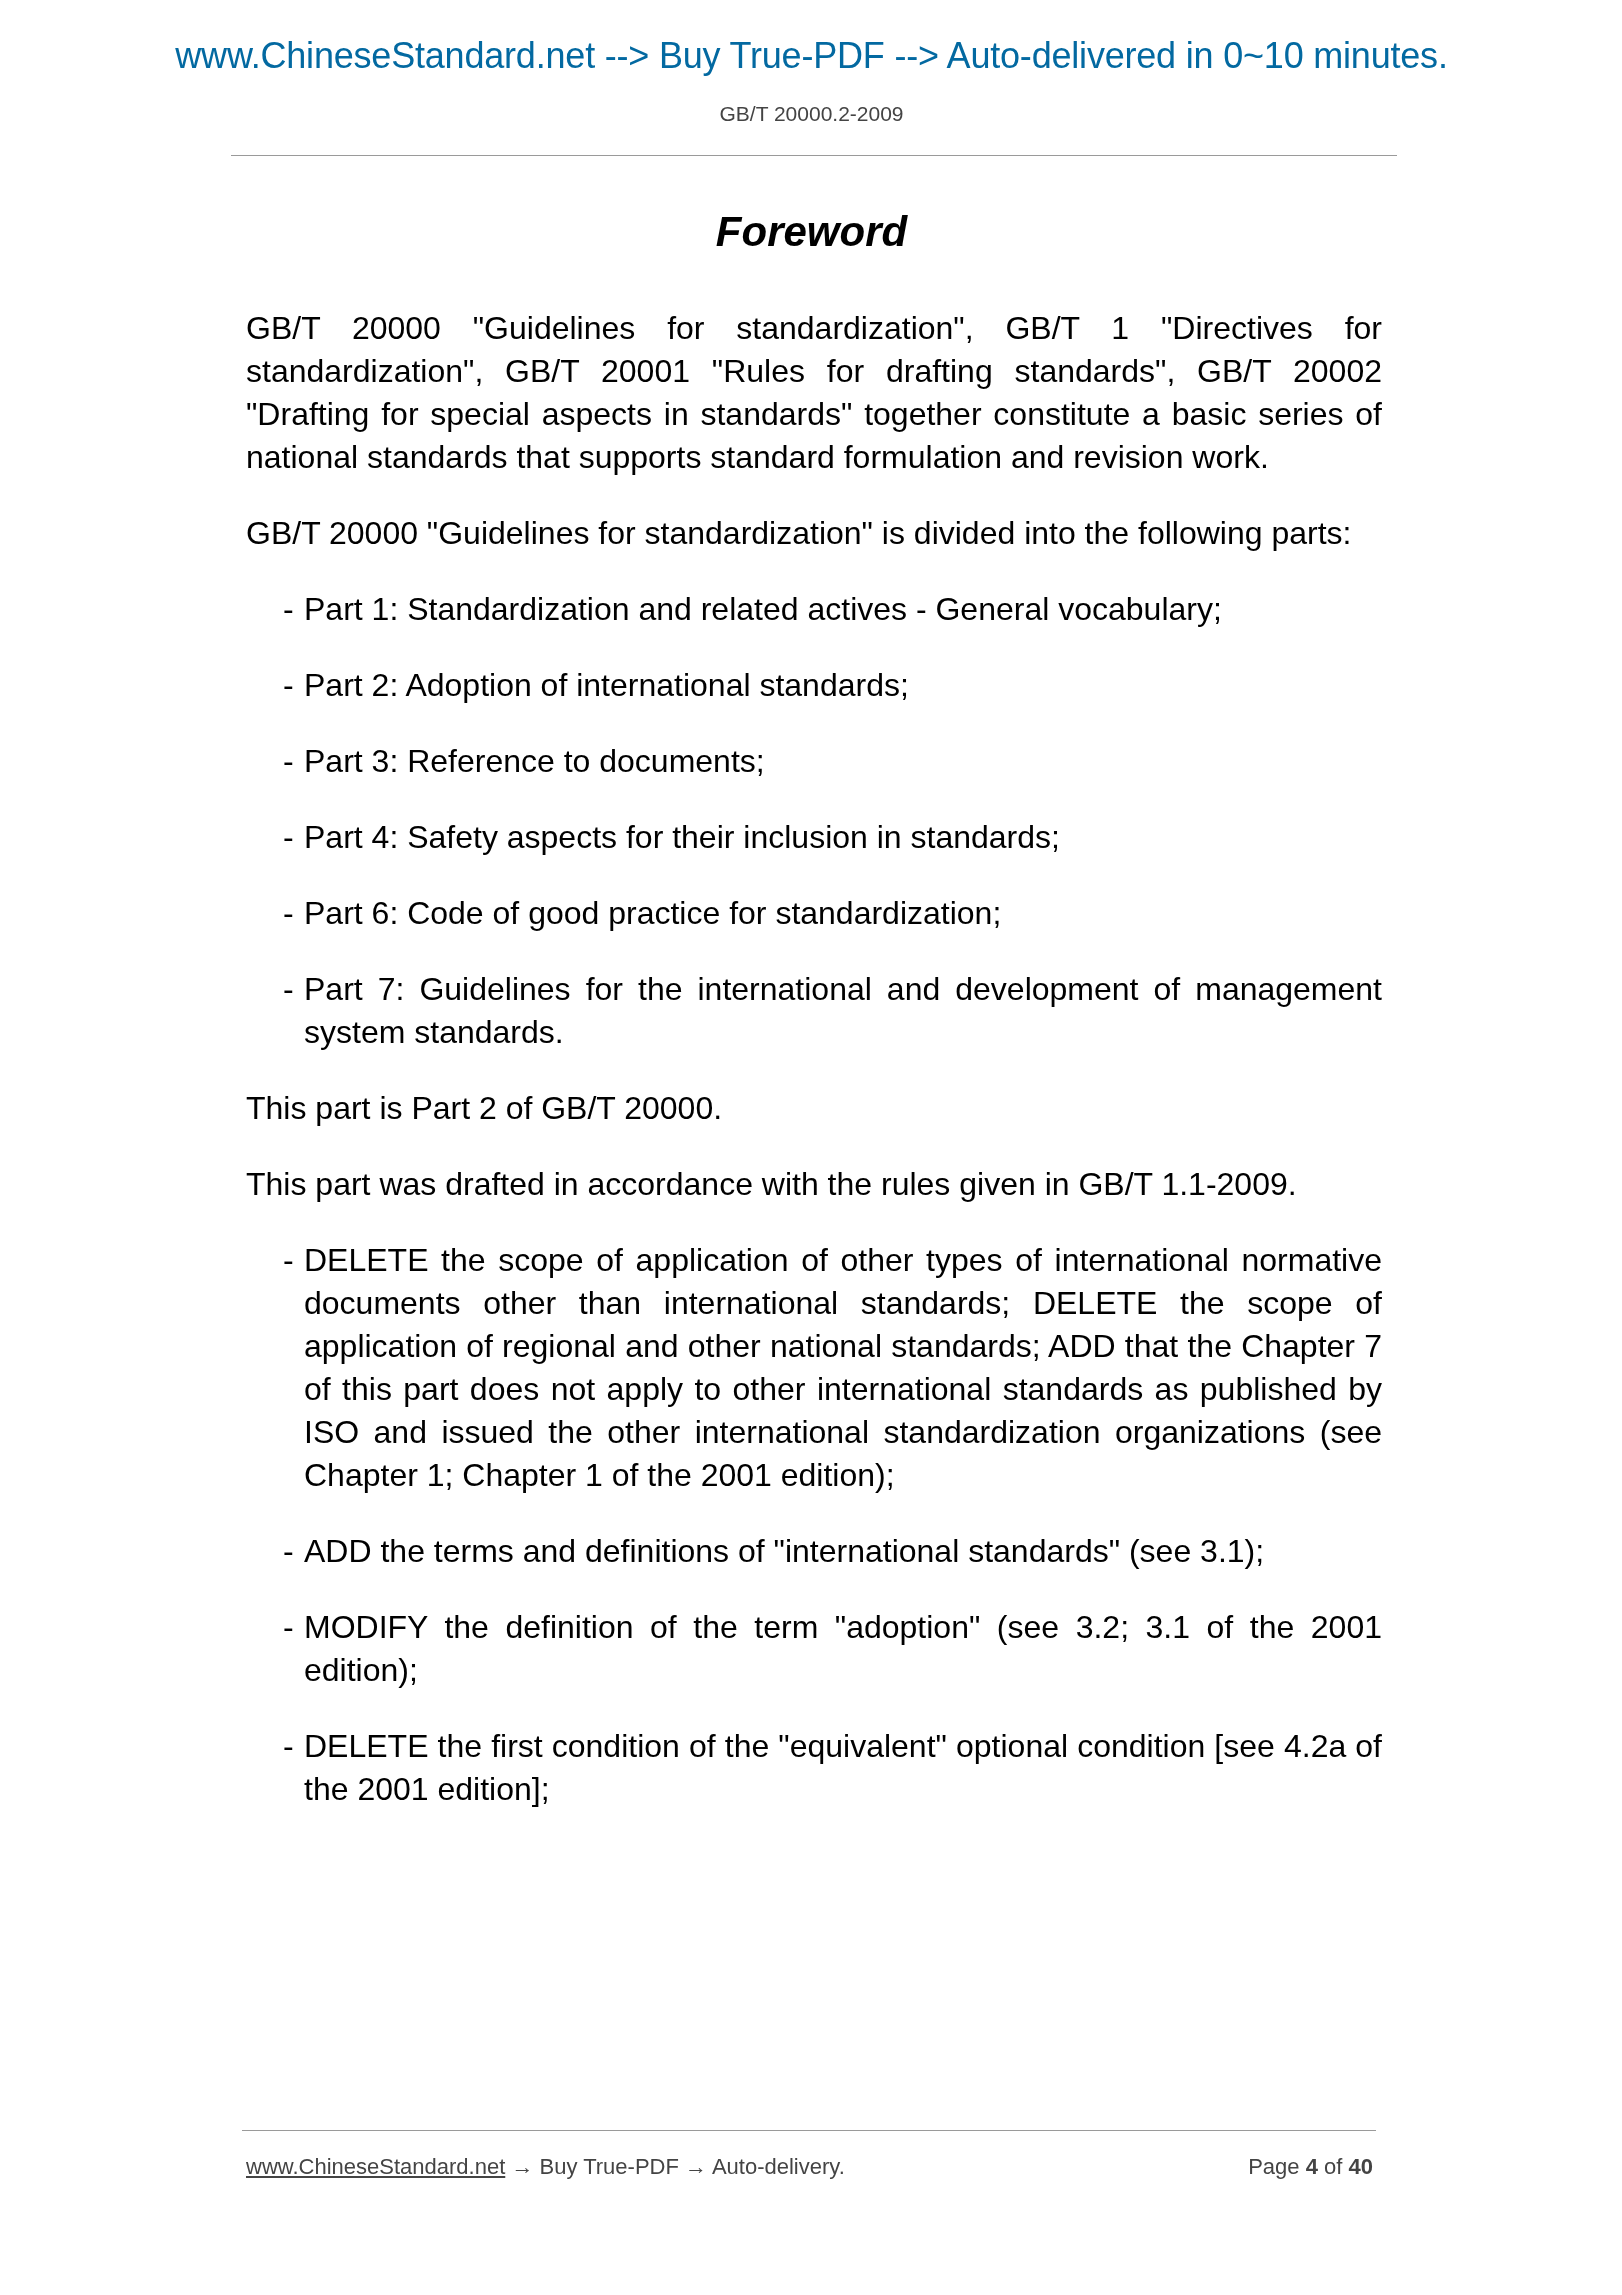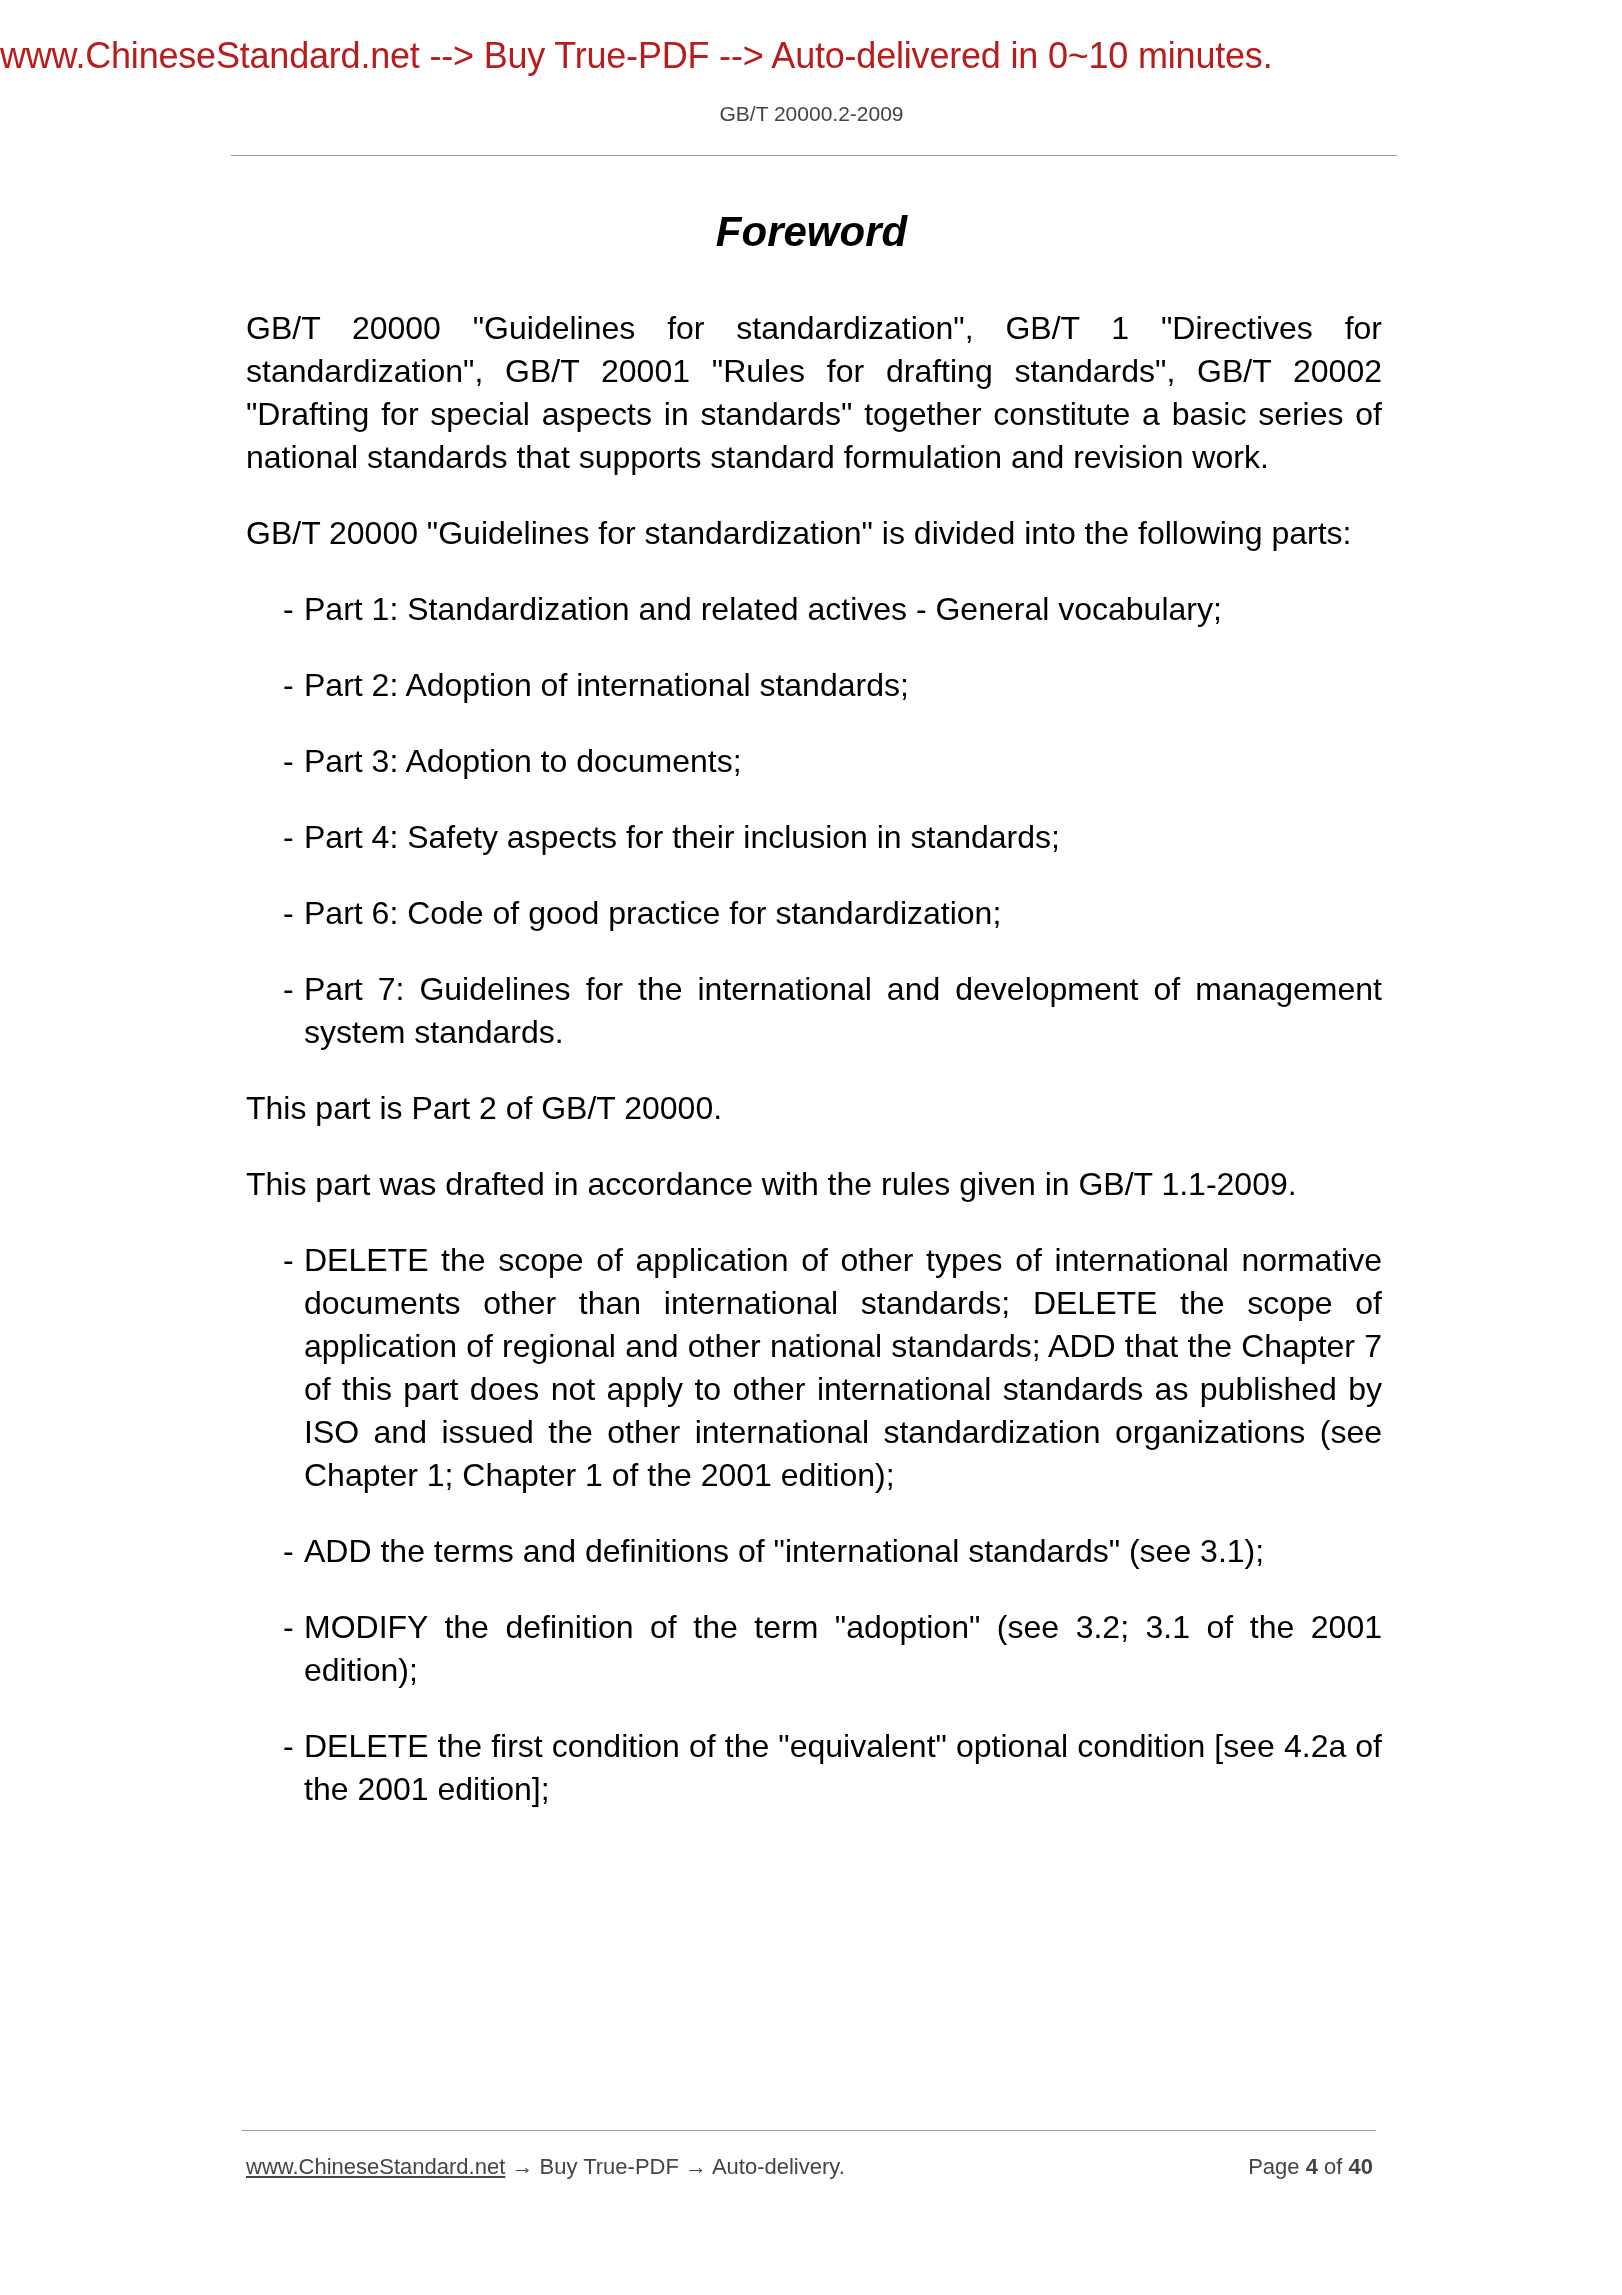--- a/index.html
+++ b/index.html
@@ -1,17 +1,17 @@
 <!DOCTYPE html>
 <html style="font-size:13.3px"><head>
 <meta charset="utf-8">
 <style>
   html, body { margin: 0; padding: 0; background: #ffffff; }
   body { width: 1623px; height: 2295px; position: relative; overflow: hidden; font-family: "Liberation Sans", sans-serif; color: #000; }
-  .hdr1 { position: absolute; top: 35px; left: 0; width: 1623px; font-size: 36px; color: #b91c1c; letter-spacing: -0.2px; }
+  .hdr1 { position: absolute; top: 35px; left: 0; width: 1623px; text-align: center; font-size: 36px; color: #0369a1; letter-spacing: -0.2px; }
   .hdr2 { position: absolute; top: 102px; left: 0; width: 1623px; text-align: center; font-size: 21px; color: #444; }
   .hdr-rule { position: absolute; top: 155px; left: 231px; width: 1166px; height: 0; border-top: 1.7px solid #9a9a9a; }
   .title { position: absolute; top: 208px; left: 0; width: 1623px; text-align: center; font-size: 42px; font-weight: bold; font-style: italic; }
   .content { position: absolute; top: 307px; left: 246px; width: 1136px; font-size: 32px; line-height: 43px; }
   .para { margin: 0 0 33px 0; text-align: justify; }
   .item { margin: 0 0 33px 0; padding-left: 58px; text-indent: -21px; text-align: justify; position: relative; }
   .item .dash { display: inline-block; width: 21px; text-indent: 0; }
   .ftr-rule { position: absolute; top: 2130px; left: 242px; width: 1134px; height: 0; border-top: 1.7px solid #9a9a9a; }
   .ftr { position: absolute; top: 2154px; left: 246px; width: 1127px; font-size: 22px; color: #444; display: flex; justify-content: space-between; }
   .ftr a { color: #444; text-decoration: underline; }
@@ -26,21 +26,21 @@
 
 <div class="title">Foreword</div>
 
 <div class="content">
   <p class="para">GB/T 20000 "Guidelines for standardization", GB/T 1 "Directives for standardization", GB/T 20001 "Rules for drafting standards", GB/T 20002 "Drafting for special aspects in standards" together constitute a basic series of national standards that supports standard formulation and revision work.</p>
   <p class="para">GB/T 20000 "Guidelines for standardization" is divided into the following parts:</p>
 
   <div>
     <p class="item"><span class="dash">-</span><span>Part 1: Standardization and related actives - General vocabulary;</span></p>
     <p class="item"><span class="dash">-</span><span>Part 2: Adoption of international standards;</span></p>
-    <p class="item"><span class="dash">-</span><span>Part 3: Adoption to documents;</span></p>
+    <p class="item"><span class="dash">-</span><span>Part 3: Reference to documents;</span></p>
     <p class="item"><span class="dash">-</span><span>Part 4: Safety aspects for their inclusion in standards;</span></p>
     <p class="item"><span class="dash">-</span><span>Part 6: Code of good practice for standardization;</span></p>
     <p class="item"><span class="dash">-</span><span>Part 7: Guidelines for the international and development of management system standards.</span></p>
   </div>
 
   <p class="para">This part is Part 2 of GB/T 20000.</p>
   <p class="para">This part was drafted in accordance with the rules given in GB/T 1.1-2009.</p>
 
   <div>
     <p class="item"><span class="dash">-</span><span>DELETE the scope of application of other types of international normative documents other than international standards; DELETE the scope of application of regional and other national standards; ADD that the Chapter 7 of this part does not apply to other international standards as published by ISO and issued the other international standardization organizations (see Chapter 1; Chapter 1 of the 2001 edition);</span></p>

